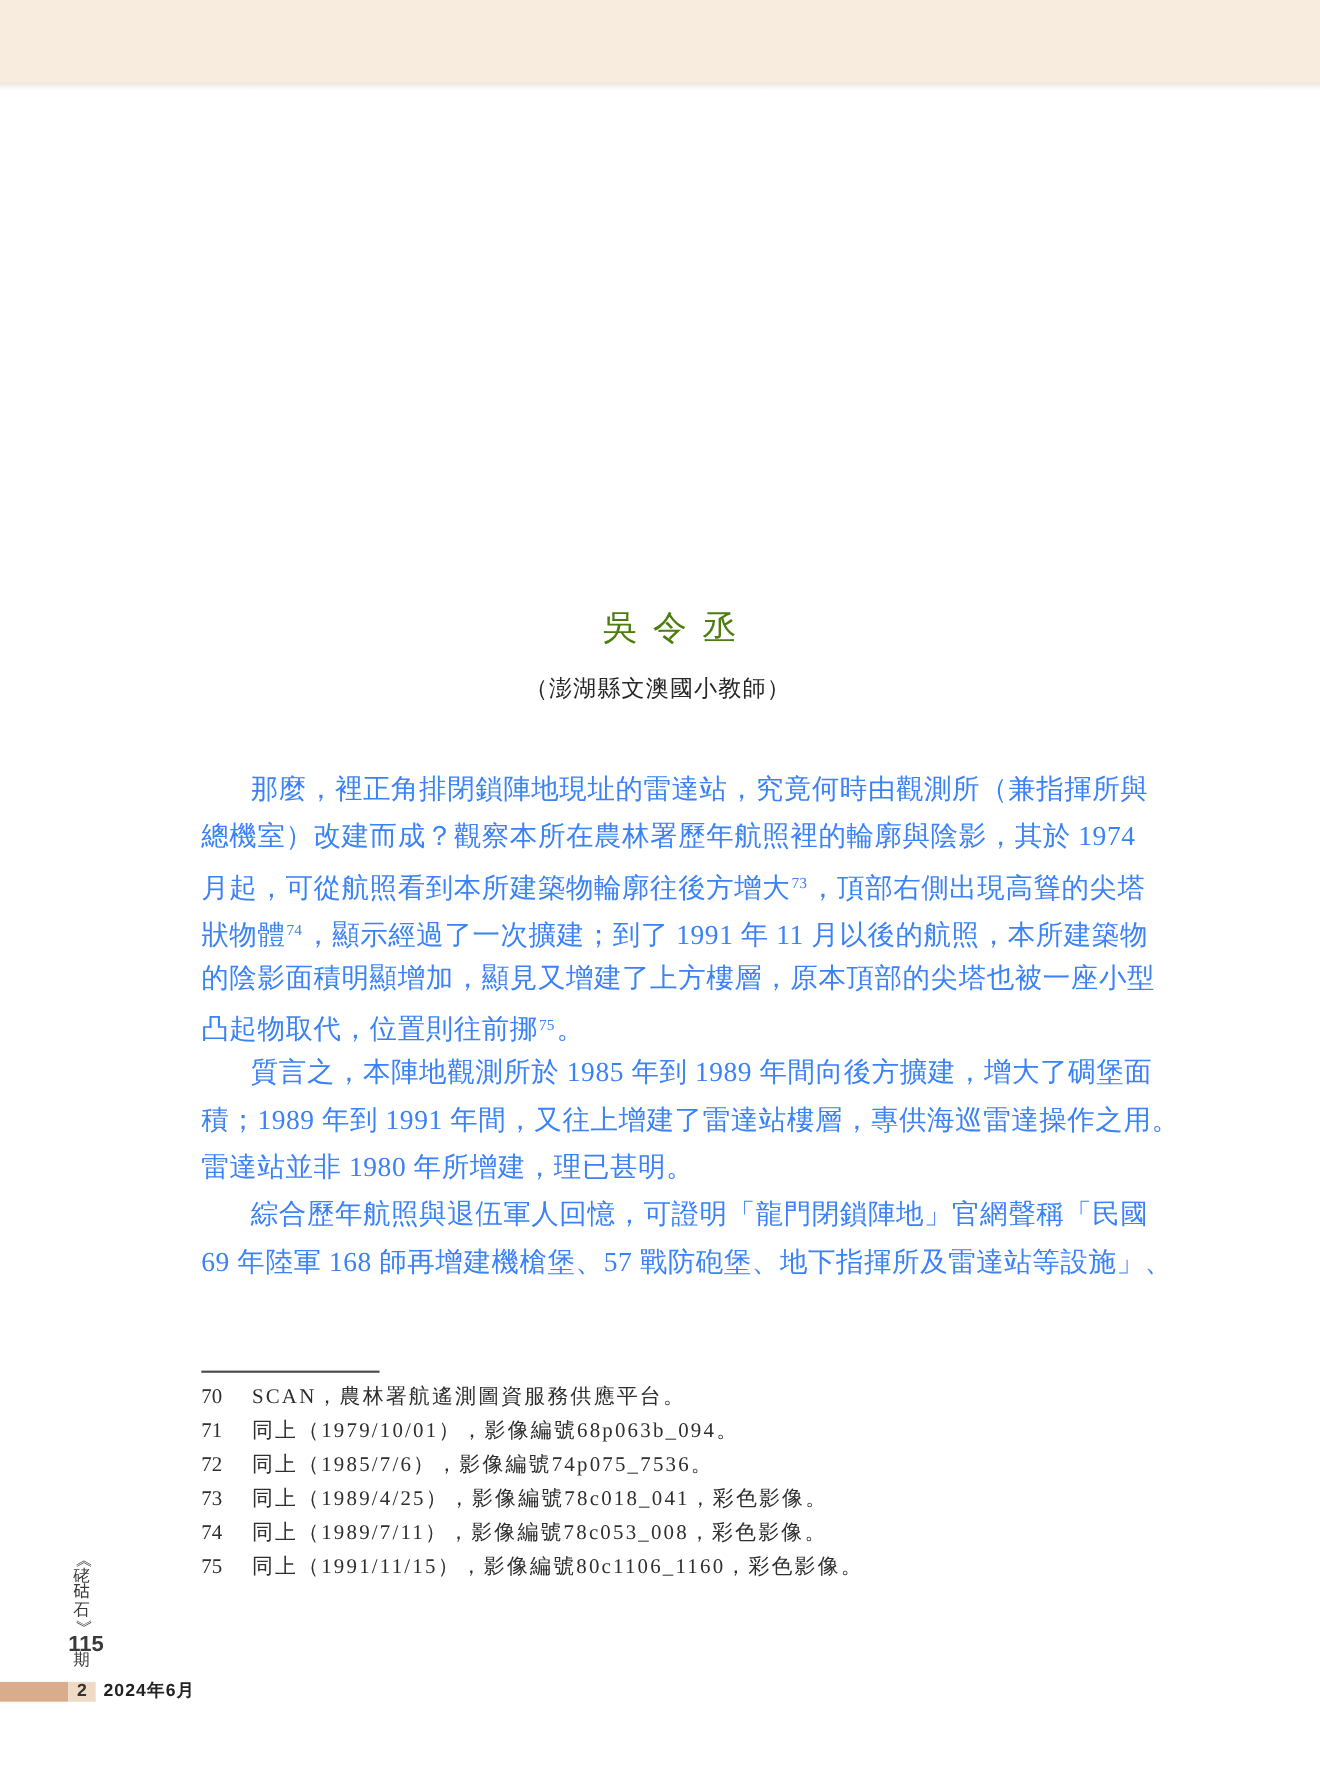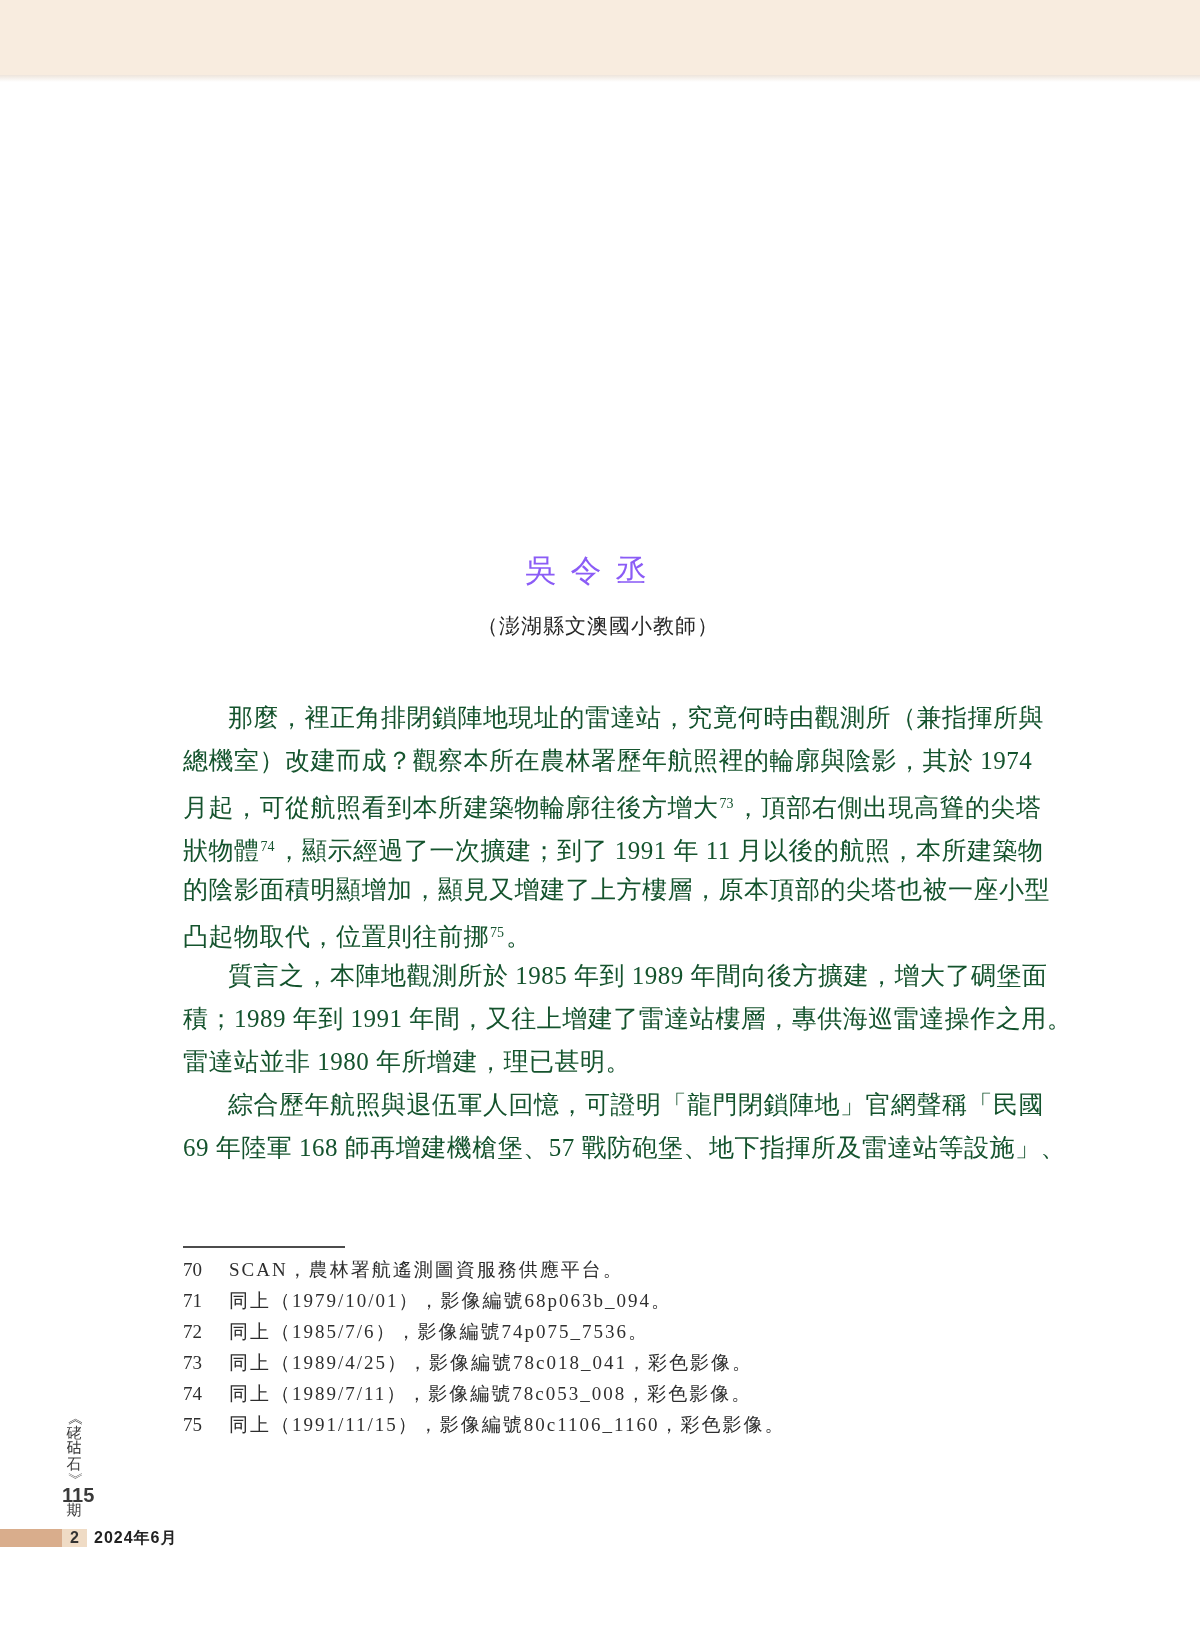--- a/index.html
+++ b/index.html
@@ -16,31 +16,31 @@
   
   .title-block { position:absolute; left:183px; top:228px; width:830px; }
   .title-rule { height:0; border-top:2px solid #8b8b8b; }
   .title-line {
     height:95px; display:flex; align-items:center; justify-content:center;
     font-size:58px; font-weight:bold; color:#cb9c70; letter-spacing:4px; white-space:nowrap;
   }
 
   
   .author {
-    position:absolute; left:171px; top:550px; width:830px; text-align:center;
-    font-size:31px; color:#8b5cf6; letter-spacing:14px; text-indent:14px;
+    position:absolute; left:194px; top:550px; width:830px; text-align:center;
+    font-size:31px; color:#4d7c0f; letter-spacing:14px; text-indent:14px;
   }
   .affiliation {
     position:absolute; left:183px; top:612px; width:830px; text-align:center;
     font-size:21px; color:#262626; letter-spacing:1px;
     font-family:"Liberation Sans","DejaVu Sans",sans-serif;
   }
 
   
-  .body-text { position:absolute; left:183px; top:696px; width:860px; font-size:25px; color:#14532d; }
+  .body-text { position:absolute; left:183px; top:696px; width:860px; font-size:25px; color:#3b82f6; }
   .body-line { height:43px; line-height:43px; white-space:nowrap; letter-spacing:0.5px; }
   .para .body-line:first-child { text-indent:45px; }
   sup { font-size:14px; vertical-align:8px; letter-spacing:0; padding:0 2px 0 1px; }
 
   
   .fn-sep { position:absolute; left:183px; top:1246px; width:162px; height:0; border-top:2px solid #4c4c4c; }
   .footnotes { position:absolute; left:183px; top:1254px; width:880px; font-size:19px; color:#2e2e2e; }
   .fn { display:flex; align-items:flex-start; }
   .fn-num { width:46px; flex:none; line-height:31px; }
   .fn-text { flex:1; }

